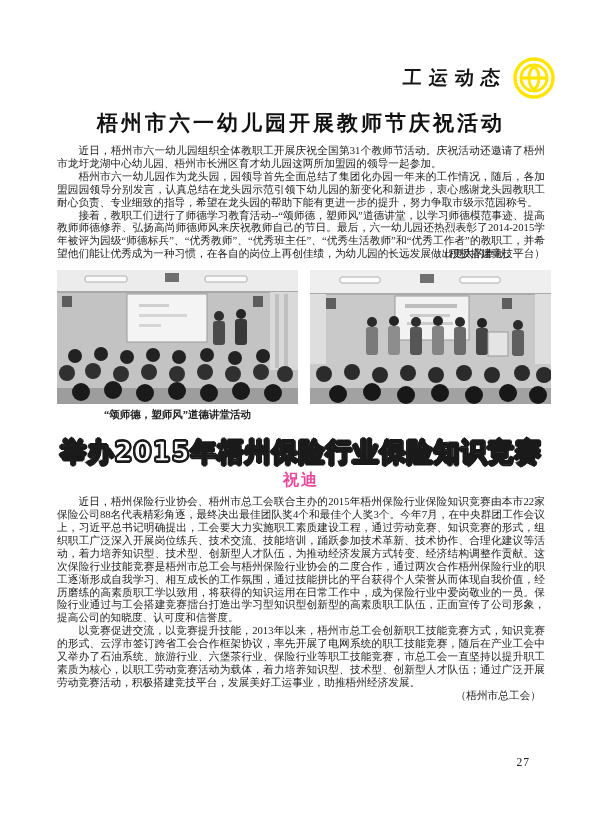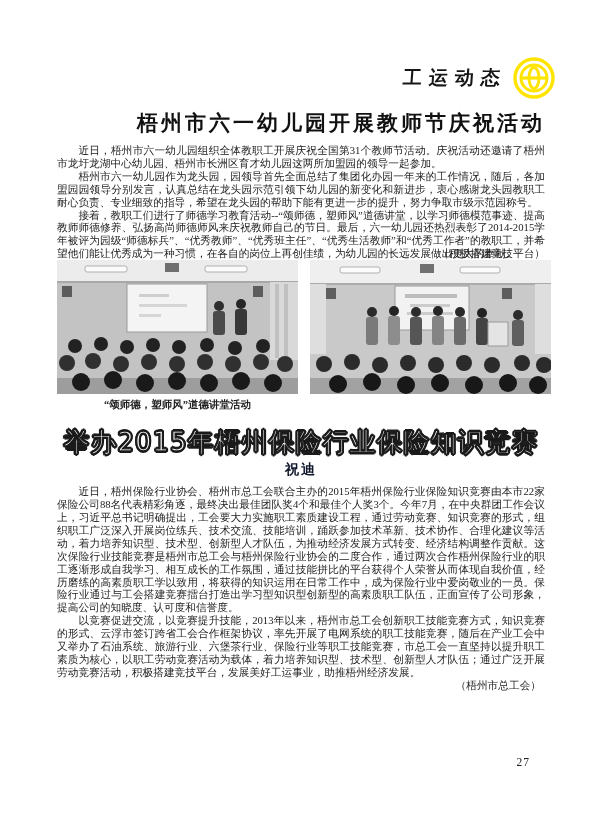--- a/index.html
+++ b/index.html
@@ -26,21 +26,21 @@
     white-space: nowrap;
   }
   .emblem { width: 44px; height: 44px; flex: 0 0 auto; }
 
   
   .content {
     position: absolute; left: 57px; top: 108px; width: 488px;
   }
 
   .title1 {
-    text-align: right;
+    text-align: center;
     font-size: 21px; font-weight: bold; letter-spacing: 3px;
     line-height: 30px;
     margin-bottom: 6px;
     color: #111;
   }
 
   .body-text p {
     font-size: 10.7px;
     line-height: 12.9px;
     text-align: justify;
@@ -55,56 +55,56 @@
     margin-top: -12.9px;
   }
   .attrib-line {
     font-size: 10.7px; line-height: 12.9px;
     text-align: right;
     padding-right: 4px;
   }
 
   
   .photo-row {
-    display: flex; gap: 12px; 
+    display: flex; gap: 12px; margin-top: 10px;
   }
   .figure { width: 241px; }
   .figure svg { display: block; width: 241px; height: 134px; }
   .caption {
     text-align: center;
     font-size: 10.5px; font-weight: 600;
     line-height: 14px;
     margin-top: 4px;
     color: #222;
   }
 
   
   .title2 {
     margin-top: 13px;
     text-align: center;
     font-family: "DejaVu Sans", "Liberation Sans", sans-serif;
-    font-weight: normal;
+    font-weight: bold;
     font-size: 26px;
     letter-spacing: 1px;
     line-height: 34px;
     color: #ffffff;
     -webkit-text-stroke: 1.3px #1a1a1a;
     text-shadow:
       -1.3px -1.3px 0 #1a1a1a, 1.3px -1.3px 0 #1a1a1a,
       -1.3px 1.3px 0 #1a1a1a, 1.3px 1.3px 0 #1a1a1a,
       0 -1.6px 0 #1a1a1a, 0 1.6px 0 #1a1a1a,
       -1.6px 0 0 #1a1a1a, 1.6px 0 0 #1a1a1a;
     white-space: nowrap;
   }
   .author {
     text-align: center;
-    font-size: 14px; font-weight: bold; letter-spacing: 2px;
+    font-size: 16px; font-weight: bold; letter-spacing: 2px;
     line-height: 16px;
     margin: 3px 0 7px 0;
-    color: #0f172a;
+    color: #ec4899;
   }
 
   
   .page-number {
     position: absolute; right: 70px; bottom: 60px;
     font-size: 11.5px; font-weight: normal; letter-spacing: 1px;
     color: #222;
   }
 </style>
 </head>

